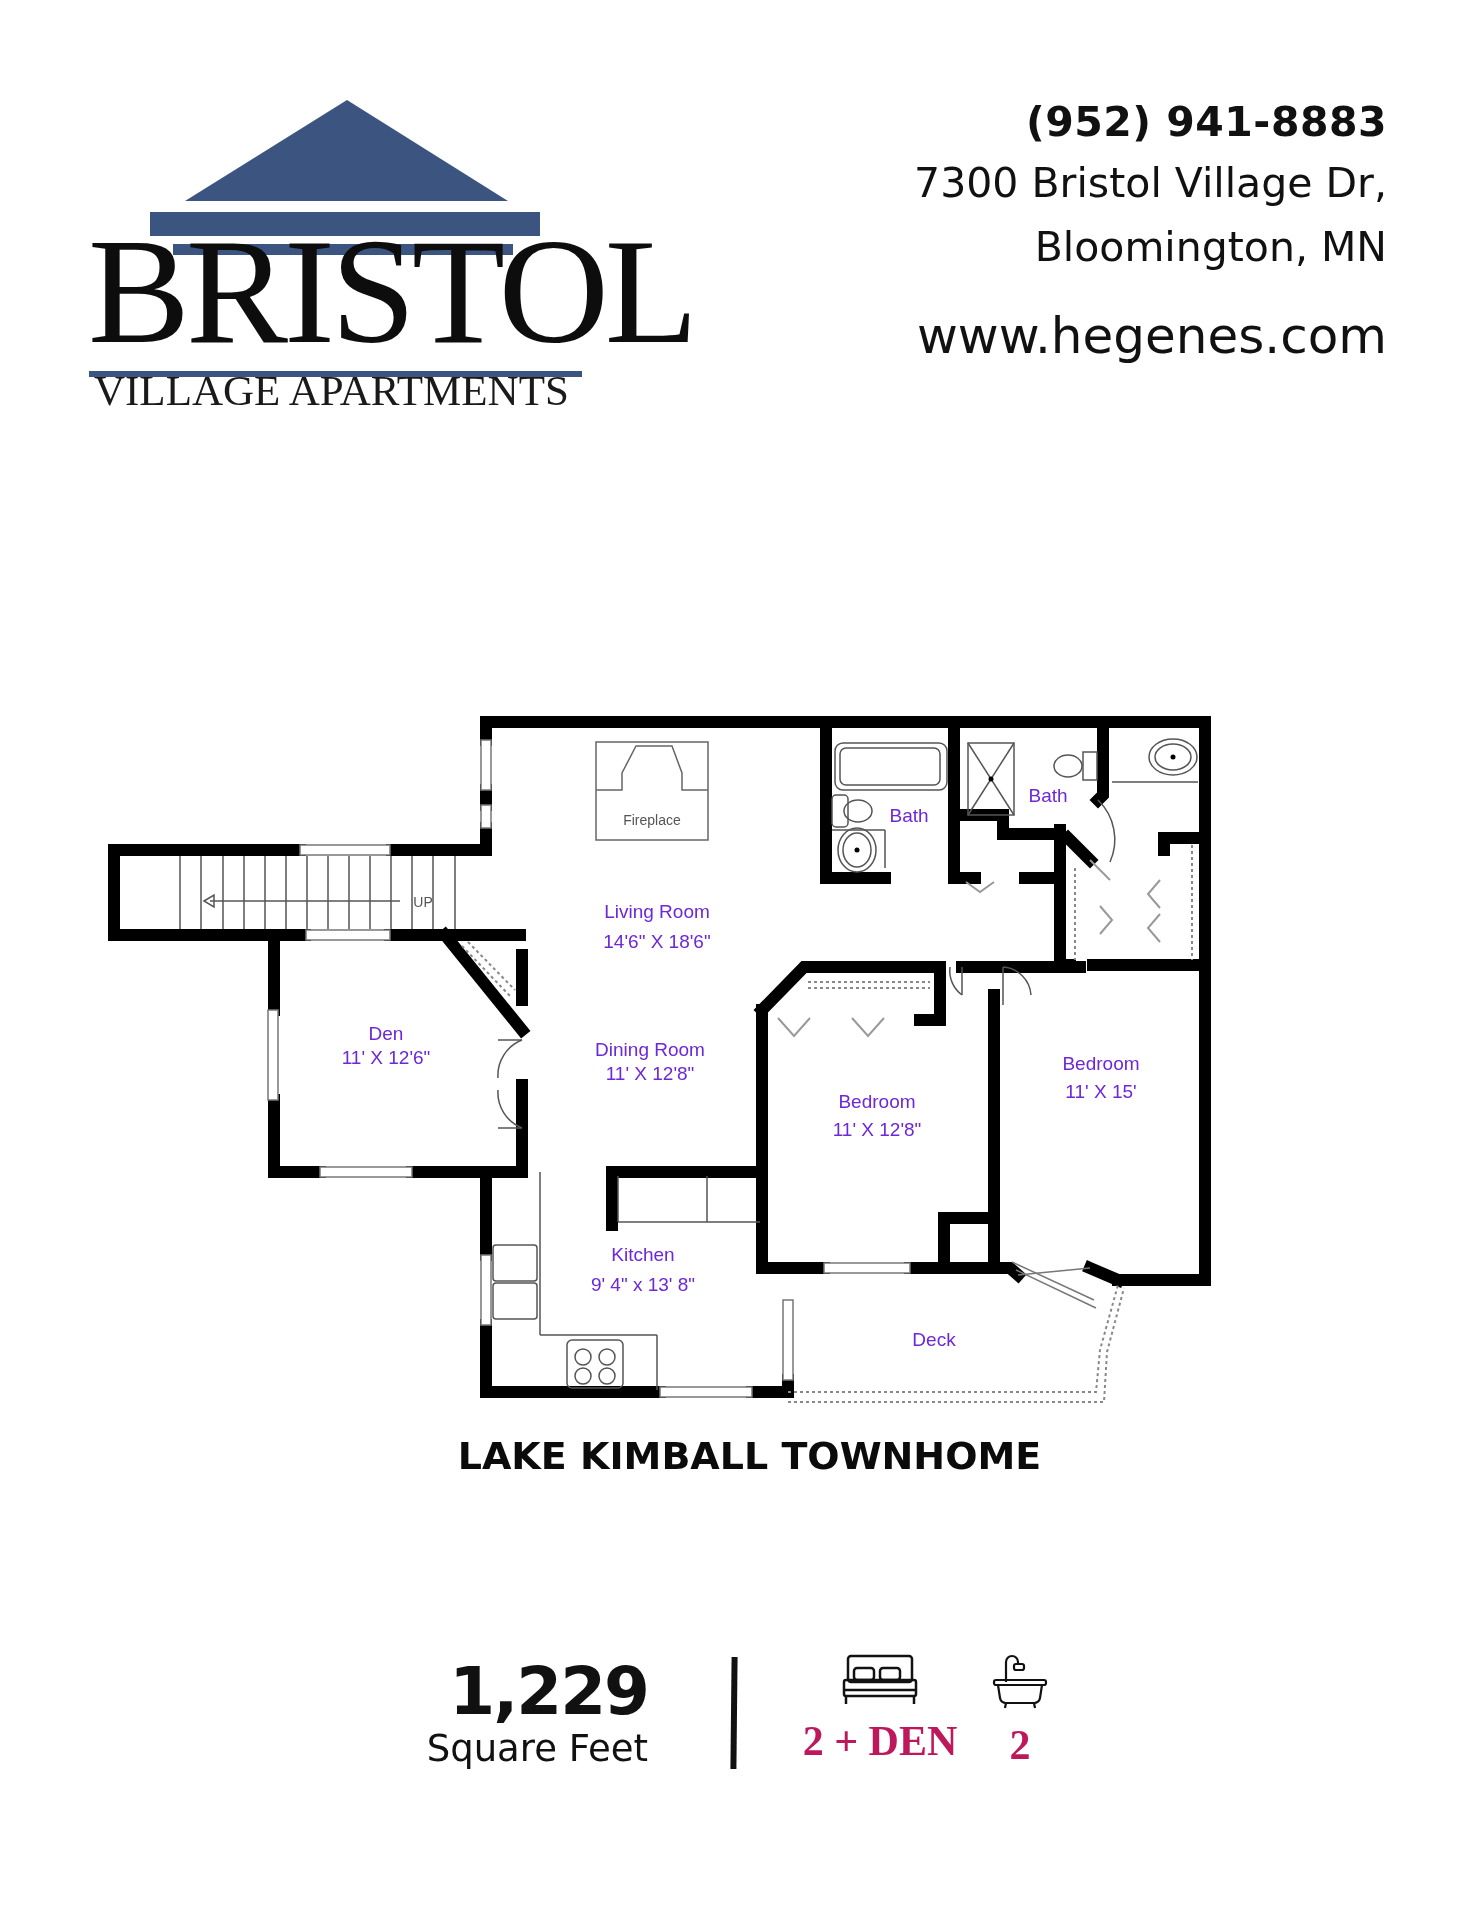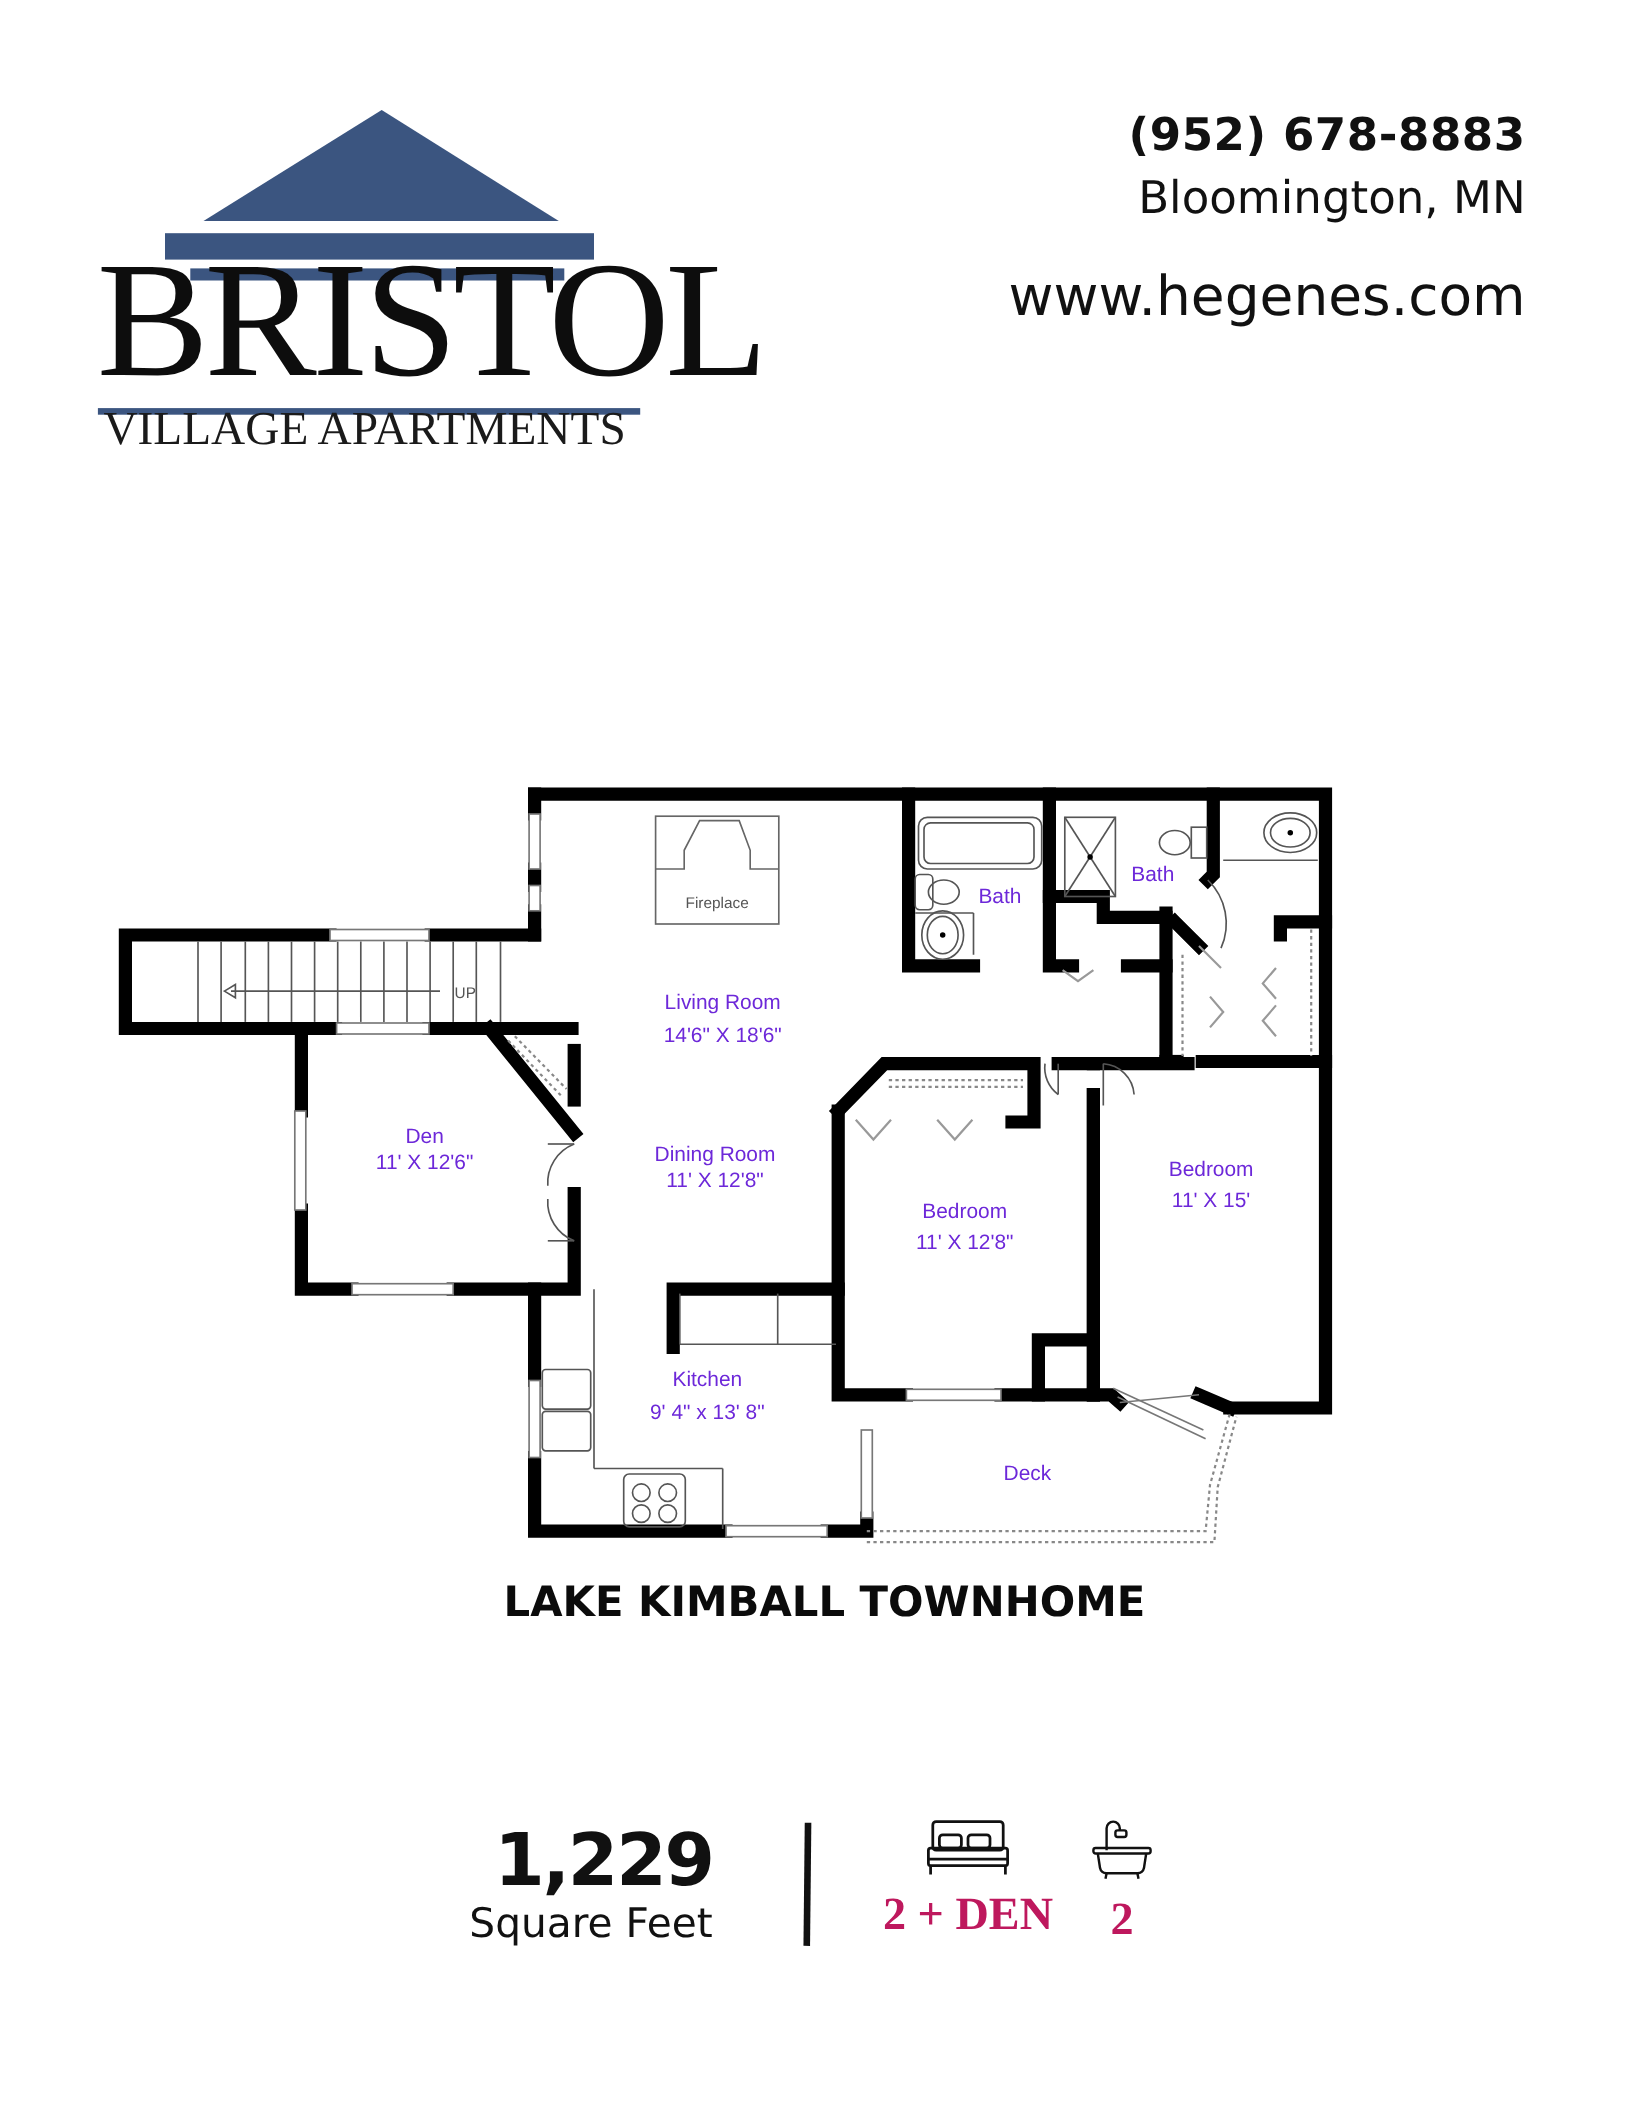--- a/index.html
+++ b/index.html
@@ -60,21 +60,22 @@
 
     <rect x="85" y="146" width="340" height="11" fill="#3b5580"></rect>
 
     <rect x="1" y="273" width="493" height="6" fill="#3b5580"></rect>
   </svg>
   <div class="logo-word">BRISTOL</div>
   <div class="logo-sub">VILLAGE APARTMENTS</div>
 </div>
 
 <div class="contact">
-  <div class="phone">(952) 678-8883</div>
+  <div class="phone">(952) 941-8883</div>
+  <div class="addr">7300 Bristol Village Dr,</div>
   <div class="addr" style="margin-top:0">Bloomington, MN</div>
   <div class="web">www.hegenes.com</div>
 </div>
 
 <div class="plan">
   <svg width="1483" height="740" viewBox="0 700 1483 740">
     <g fill="none" stroke="#000" stroke-width="12" stroke-linecap="square" stroke-linejoin="miter">
 
       <polyline points="486,722 1205,722 1205,1280 1118,1280"></polyline>
 

